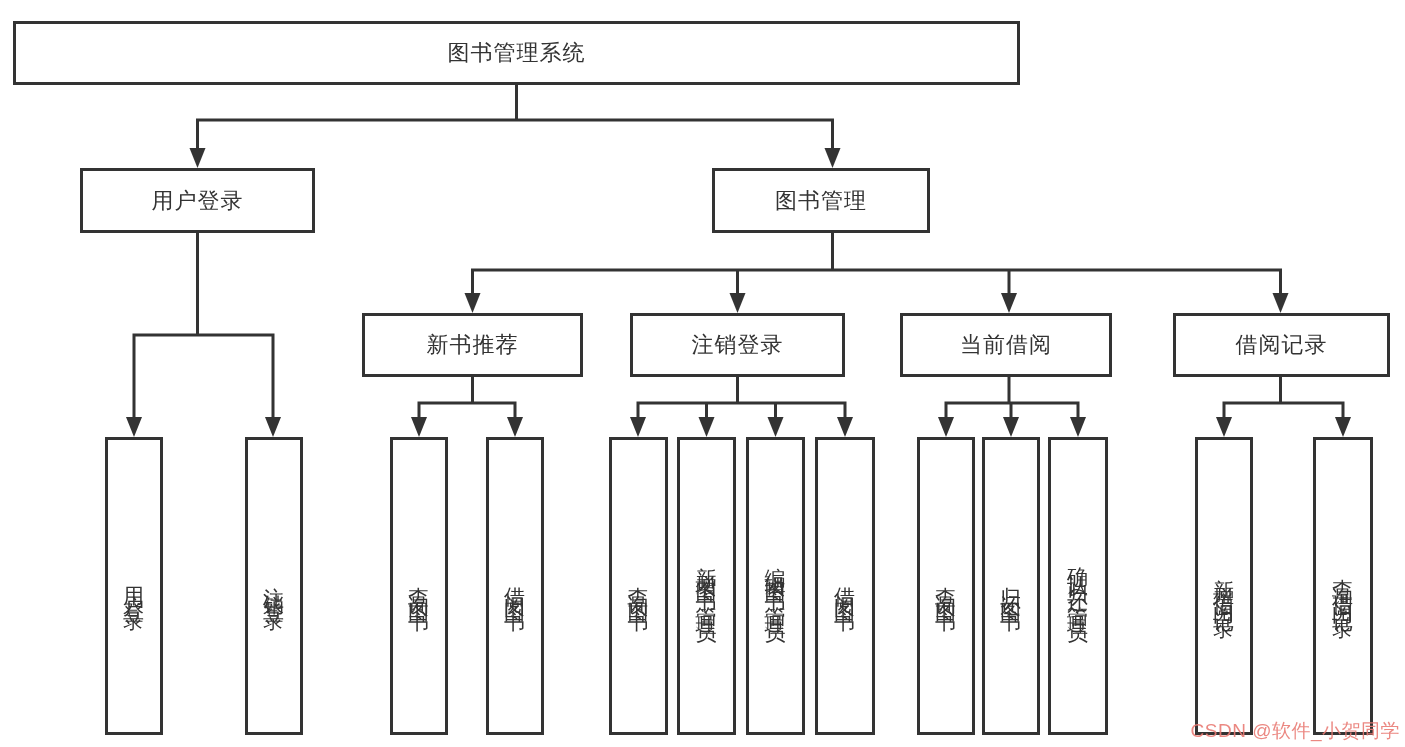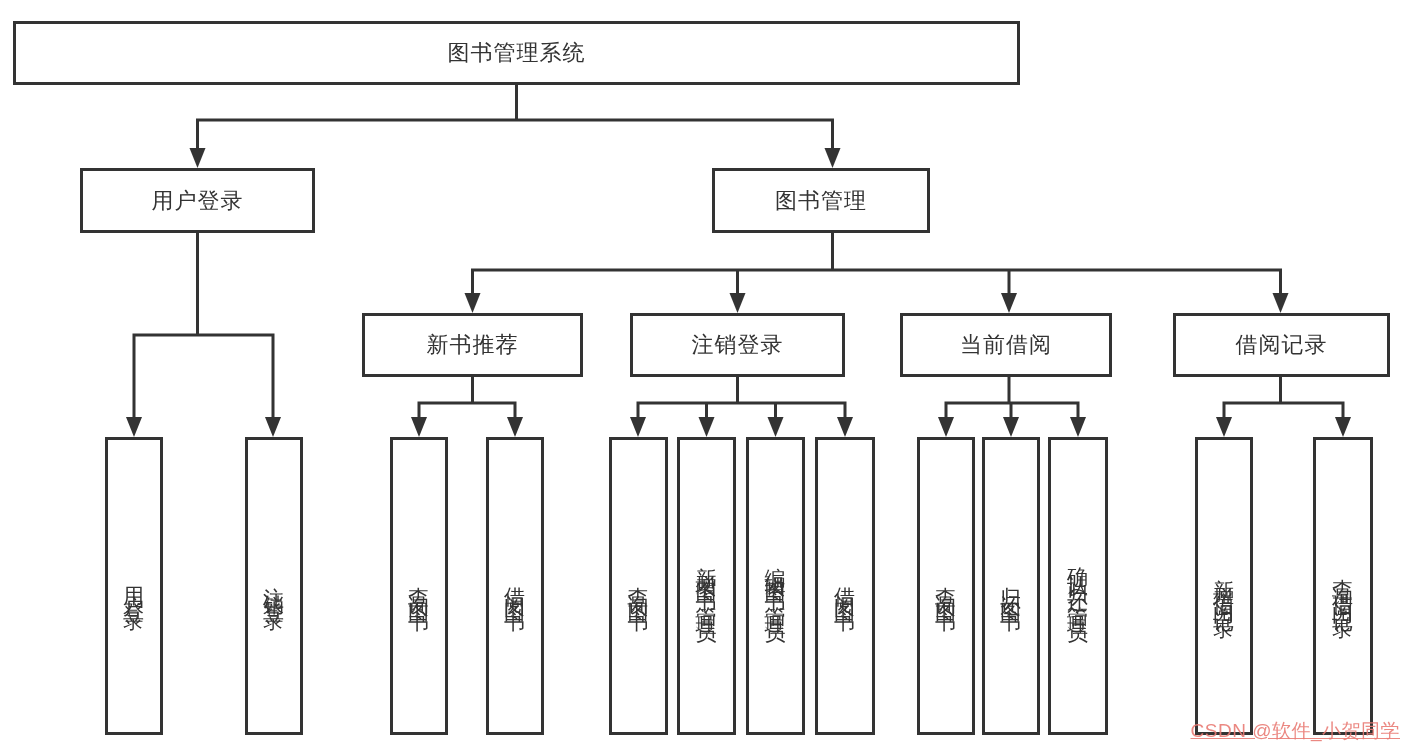--- a/index.html
+++ b/index.html
@@ -51,21 +51,20 @@
   }
   .watermark{
     position:absolute;
     right:5px;
     bottom:3px;
     font-size:19px;
     letter-spacing:0.5px;
     color:var(--wm-color);
     z-index:5;
     white-space:nowrap;
-    text-decoration:underline;
   }
 </style>
 </head>
 <body>
 
 <div class="canvas">
 
   <svg class="connectors" width="1405" height="747" viewBox="0 0 1405 747" xmlns="http://www.w3.org/2000/svg">
     <path d="
       M516.5 70 V120

